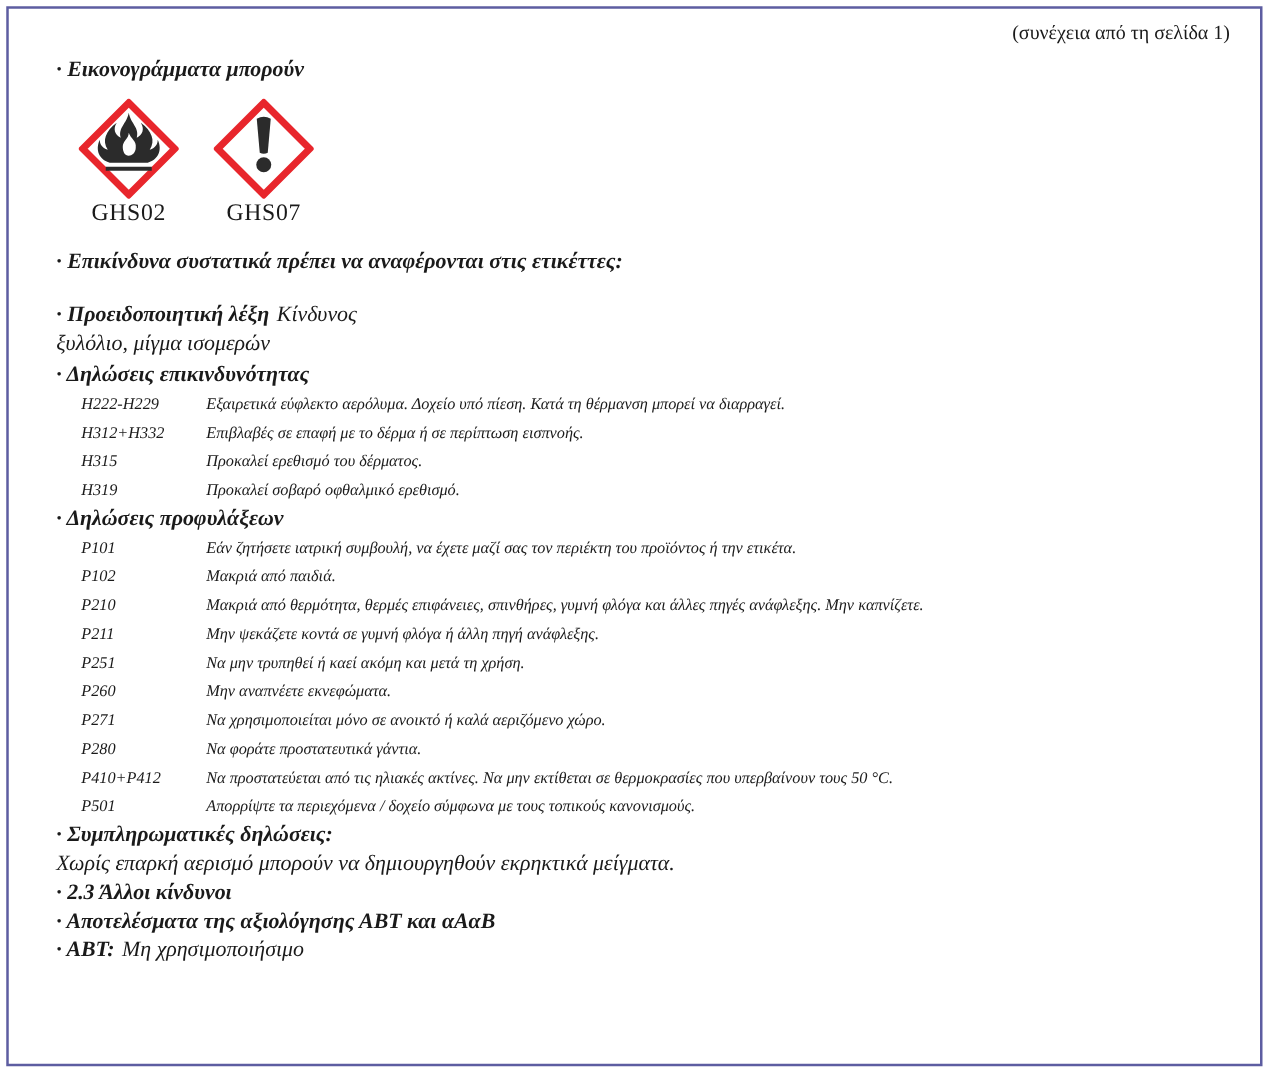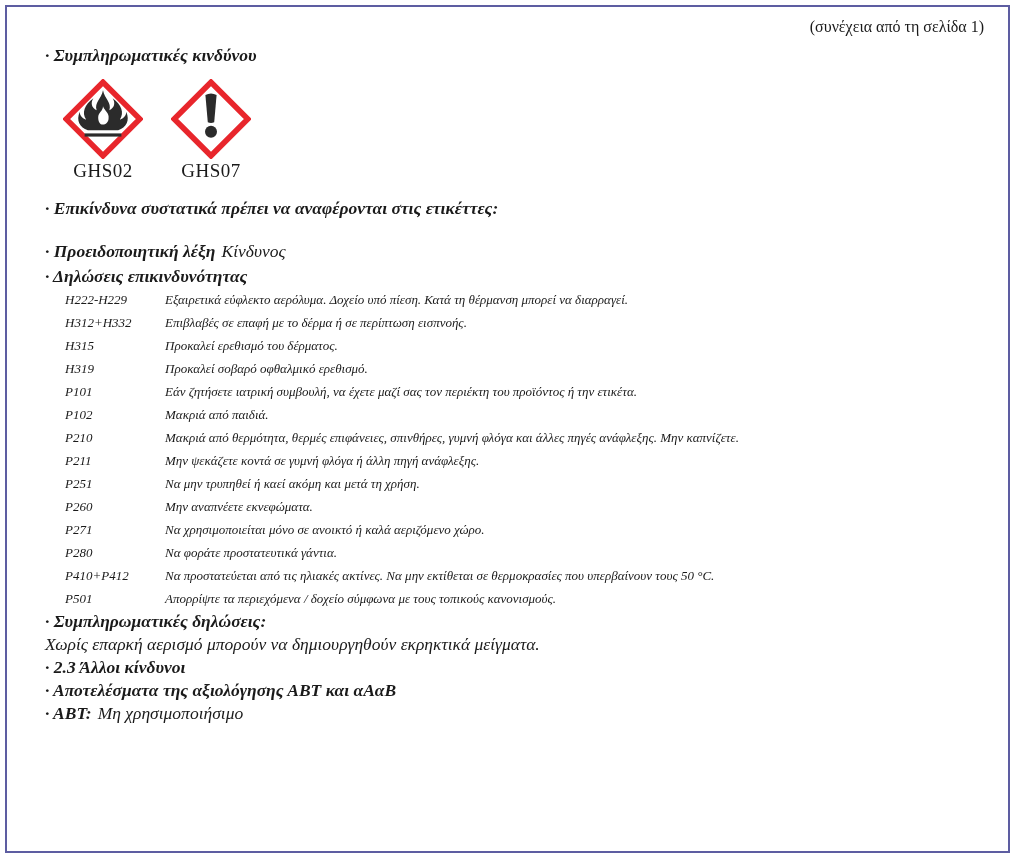--- a/index.html
+++ b/index.html
@@ -42,21 +42,21 @@
   .pbt-line .pbt-value{font-weight:normal;font-style:italic;margin-left:6px;}
 </style>
 </head>
 <body>
 
 <div class="canvas">
   <div class="frame">
 
     <div class="note">(συνέχεια από τη σελίδα 1)</div>
 
-    <div class="heading h-pictos">· Συμπληρωματικές κινδύνου</div>
+    <div class="heading h-pictos">· Εικονογράμματα μπορούν</div>
 
     <div class="picto-row">
       <div class="picto">
         <span>
           <svg viewBox="0 0 100 100">
             <path d="M50 4 L96 50 L50 96 L4 50 Z" fill="#ffffff" stroke="#e8262c" stroke-width="7"></path>
             <path fill="#2b2b2b" d="M50 14 C52 25 61 29 58 39 C64 36 66 30 62 24 C73 32 77 42 71 51 C77 49 79 45 79 41 C84 52 79 61 69 64 L31 64 C21 61 16 52 21 41 C21 45 23 49 29 51 C23 42 27 32 38 24 C34 30 36 36 42 39 C39 29 48 25 50 14 Z"></path>
             <path fill="#ffffff" d="M44 48 C44 42 50 40 50 34 C52 40 58 42 57 49 C57 54 53 57 50 57 C46 57 44 53 44 48 Z"></path>
             <rect x="27" y="68" width="46" height="4" fill="#2b2b2b"></rect>
           </svg>
@@ -73,33 +73,35 @@
         </span>
         <div class="picto-label">GHS07</div>
       </div>
     </div>
 
     <div class="heading h-components">· Επικίνδυνα συστατικά πρέπει να αναφέρονται στις ετικέττες:</div>
 
     <div class="heading signal-line">
       <span>· Προειδοποιητική λέξη</span><span class="signal-value">Κίνδυνος</span>
     </div>
+    <div class="body-text">ξυλόλιο, μίγμα ισομερών</div>
 
     <div class="heading sep-top">· Δηλώσεις επικινδυνότητας</div>
     <div class="stmt-list">
       <span class="stmt-code">H222-H229</span>
       <span class="stmt-text">Εξαιρετικά εύφλεκτο αερόλυμα. Δοχείο υπό πίεση. Κατά τη θέρμανση μπορεί να διαρραγεί.</span>
       <span class="stmt-code">H312+H332</span>
       <span class="stmt-text">Επιβλαβές σε επαφή με το δέρμα ή σε περίπτωση εισπνοής.</span>
       <span class="stmt-code">H315</span>
       <span class="stmt-text">Προκαλεί ερεθισμό του δέρματος.</span>
       <span class="stmt-code">H319</span>
       <span class="stmt-text">Προκαλεί σοβαρό οφθαλμικό ερεθισμό.</span>
     </div>
 
+    <div class="heading">· Δηλώσεις προφυλάξεων</div>
     <div class="stmt-list">
       <span class="stmt-code">P101</span>
       <span class="stmt-text">Εάν ζητήσετε ιατρική συμβουλή, να έχετε μαζί σας τον περιέκτη του προϊόντος ή την ετικέτα.</span>
       <span class="stmt-code">P102</span>
       <span class="stmt-text">Μακριά από παιδιά.</span>
       <span class="stmt-code">P210</span>
       <span class="stmt-text">Μακριά από θερμότητα, θερμές επιφάνειες, σπινθήρες, γυμνή φλόγα και άλλες πηγές ανάφλεξης. Μην καπνίζετε.</span>
       <span class="stmt-code">P211</span>
       <span class="stmt-text">Μην ψεκάζετε κοντά σε γυμνή φλόγα ή άλλη πηγή ανάφλεξης.</span>
       <span class="stmt-code">P251</span>

